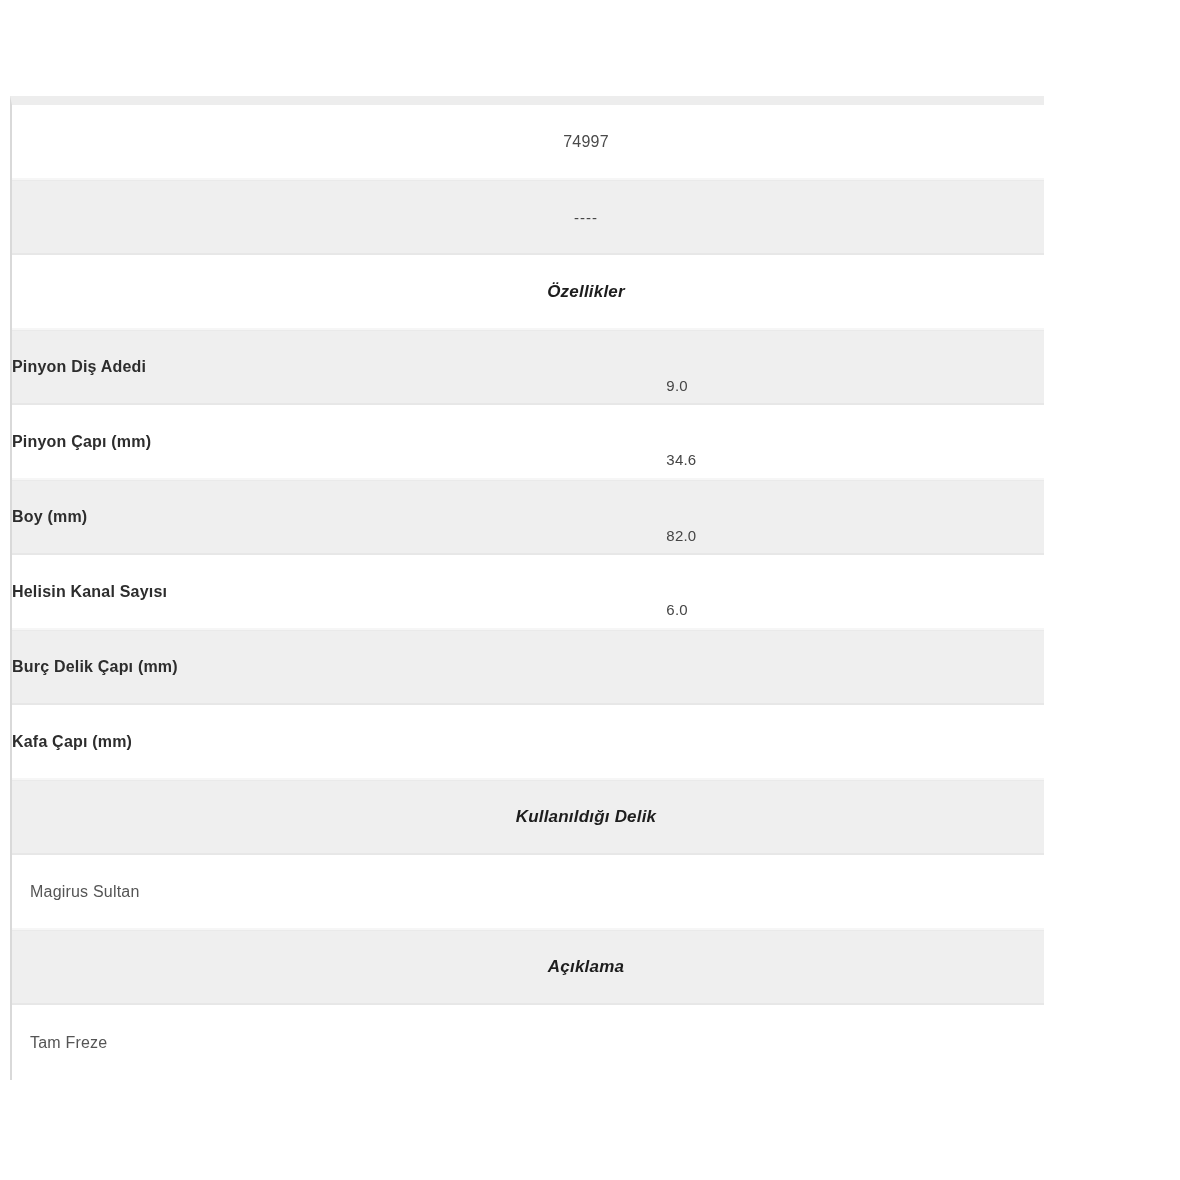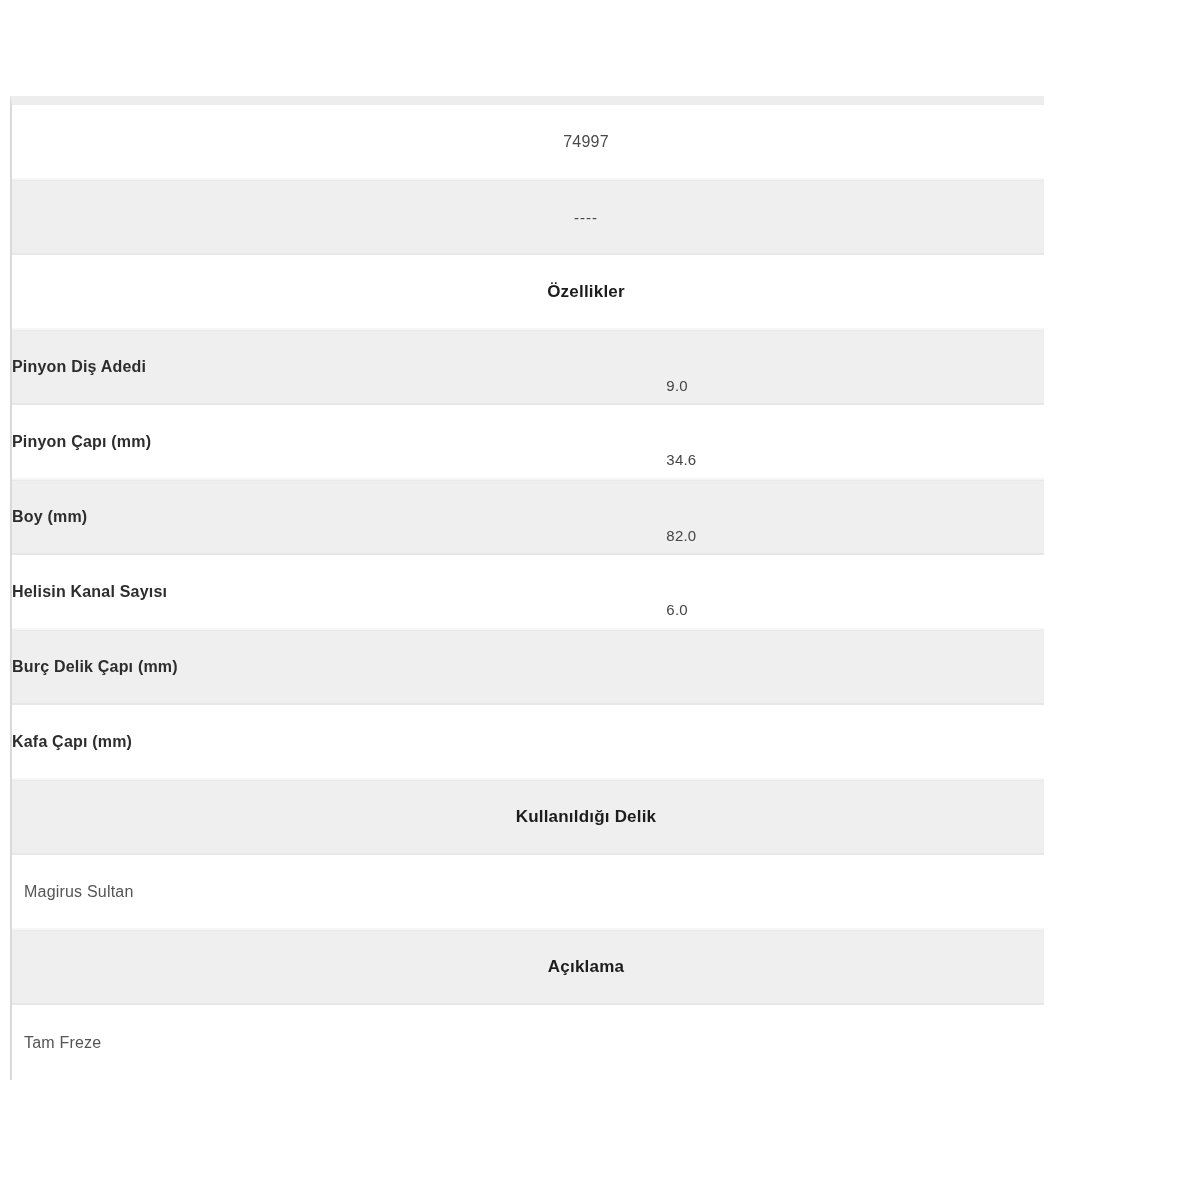--- a/index.html
+++ b/index.html
@@ -53,38 +53,39 @@
   }
   .dash-text {
     font-size: 15px;
     color: #474747;
     letter-spacing: 1px;
   }
   .section-header-text {
     font-size: 17px;
     font-weight: 700;
     color: #1d1d1d;
+    font-style: italic;
   }
   .cell-label {
     width: 57%;
     box-sizing: border-box;
     font-size: 16px;
     font-weight: 700;
     color: #2d2d2d;
   }
   .cell-value {
     width: 43%;
     box-sizing: border-box;
     text-align: left;
     font-size: 15px;
     color: #454545;
     margin-top: 36px;
   }
   .plain-left-text {
-    padding-left: 12px;
+    padding-left: 18px;
     font-size: 16px;
     color: #555555;
   }
 </style>
 </head>
 <body>
 
 <div class="page">
   <div class="spec-table">
 

